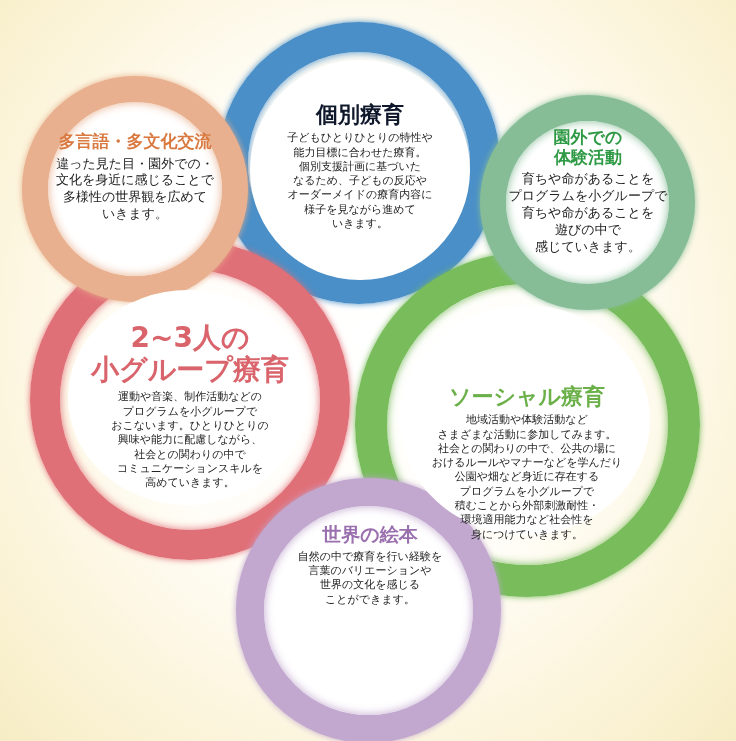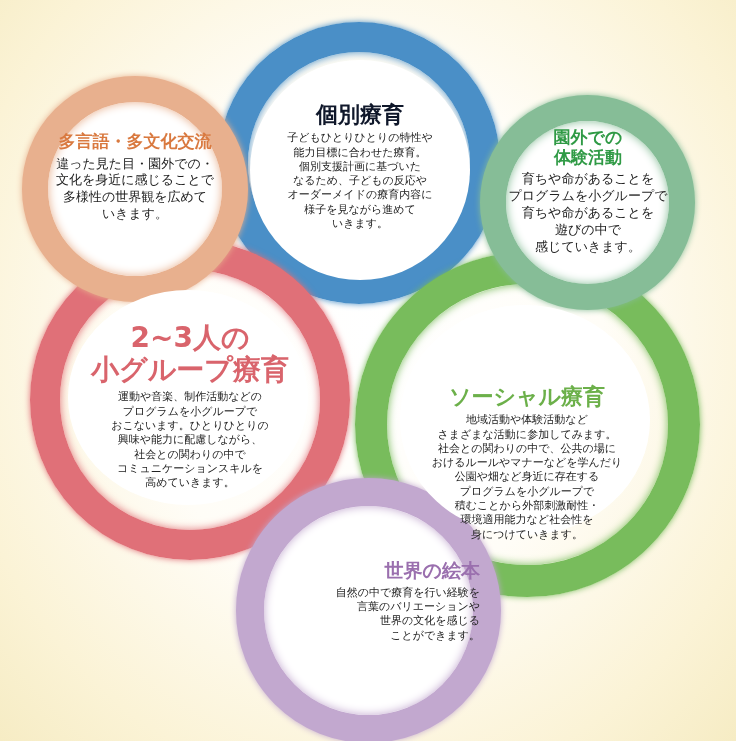--- a/index.html
+++ b/index.html
@@ -98,21 +98,21 @@
       <div>社会との関わりの中で、公共の場に</div>
       <div>おけるルールやマナーなどを学んだり</div>
       <div>公園や畑など身近に存在する</div>
       <div>プログラムを小グループで</div>
       <div>積むことから外部刺激耐性・</div>
       <div>環境適用能力など社会性を</div>
       <div>身につけていきます。</div>
     </div>
   </div>
 
-  <div class="label" style="left:370px; top:560px; width:220px;text-align:right;">
+  <div class="label" style="left:370px; top:524px; width:220px;">
     <div class="title" style="font-size:19px; color:#9a6fae;">世界の絵本</div>
     <div class="body">
       <div>自然の中で療育を行い経験を</div>
       <div>言葉のバリエーションや</div>
       <div>世界の文化を感じる</div>
       <div>ことができます。</div>
     </div>
   </div>
 </div>
 

